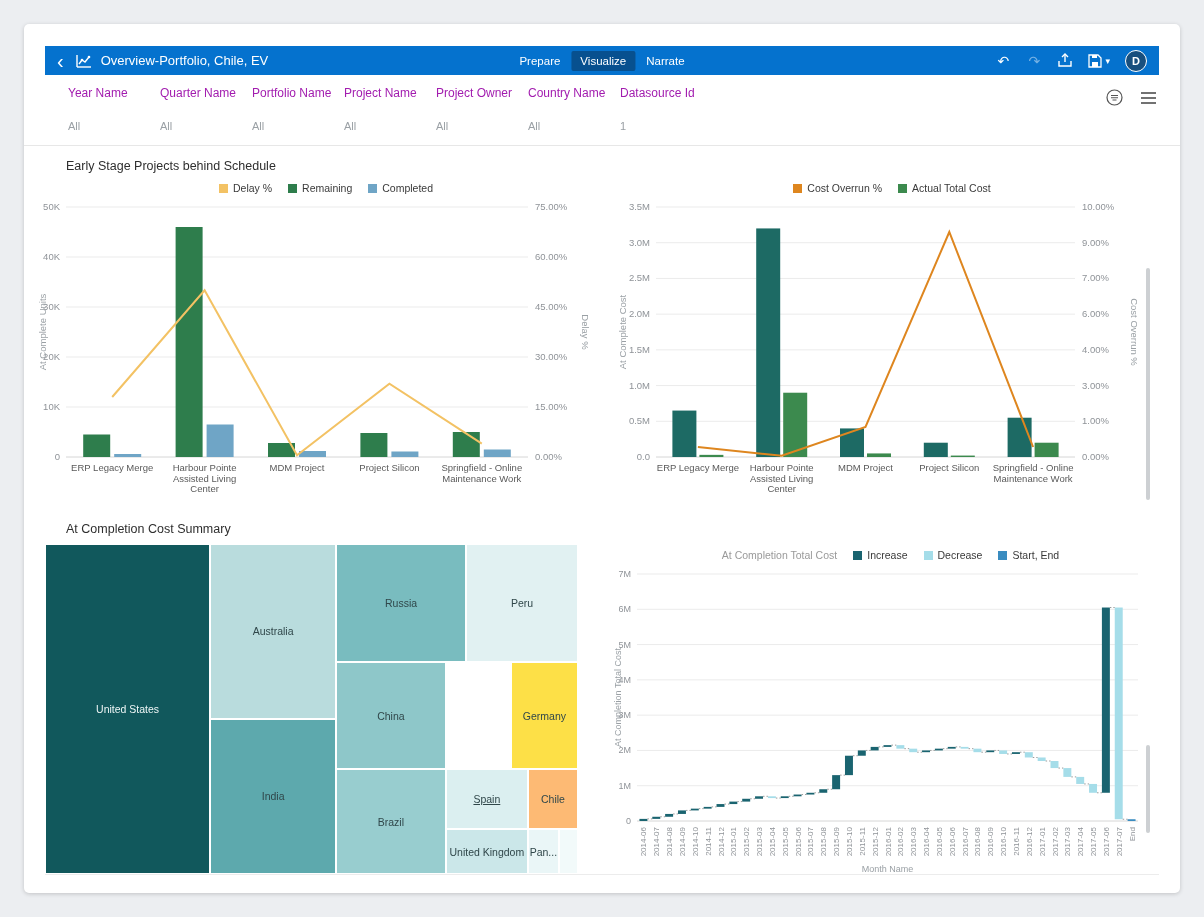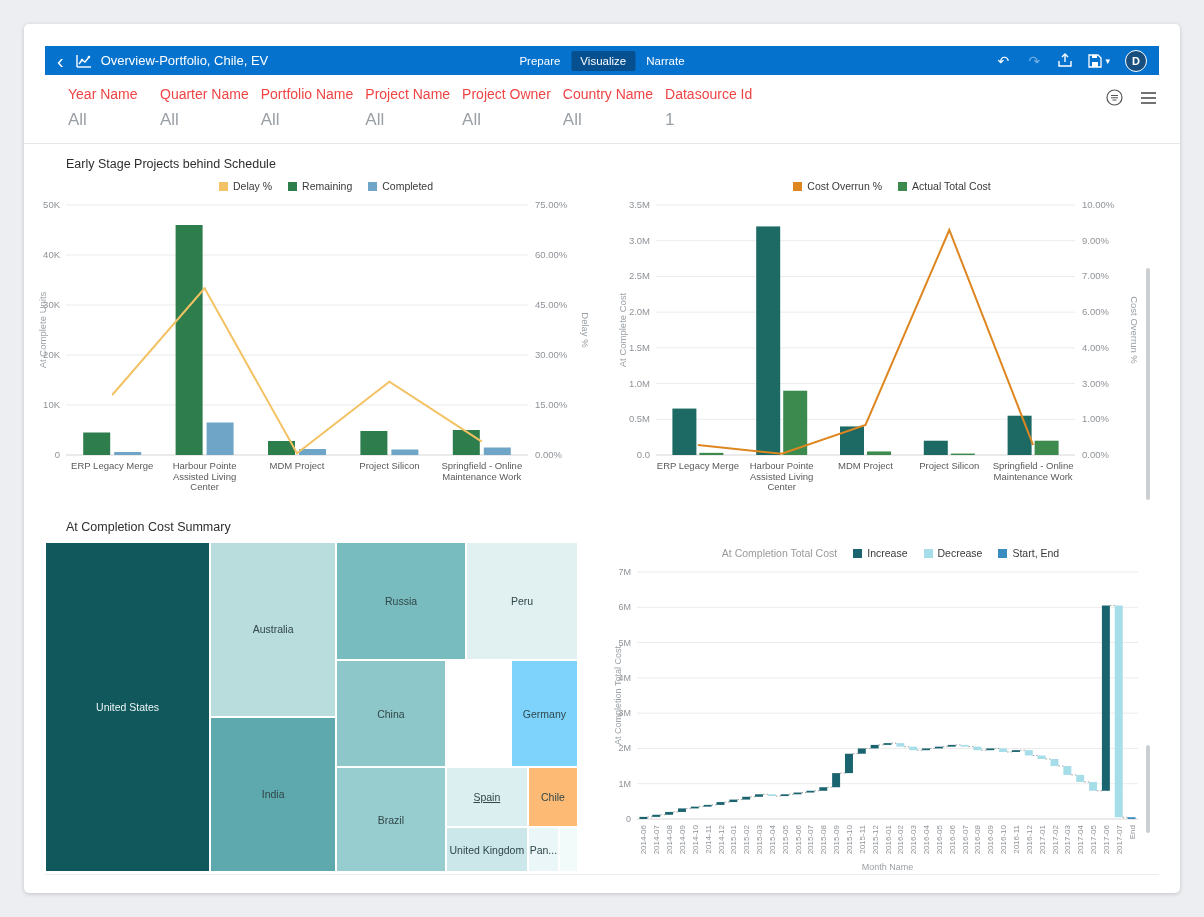--- a/index.html
+++ b/index.html
@@ -15,22 +15,22 @@
 .tab{font-size:11.5px;padding:4px 9px;border-radius:2px;cursor:pointer;white-space:nowrap}
 .tab.active{background:#07508f}
 .appbar-right{margin-left:auto;display:flex;align-items:center;gap:15px}
 .abicon{min-width:16px;height:18px;display:flex;align-items:center;justify-content:center;font-size:14px;cursor:pointer;line-height:1}
 .dim{opacity:.45}
 .savegrp{display:flex;align-items:center;gap:3px;cursor:pointer}
 .caret{font-size:9px}
 .avatar{width:22px;height:22px;border-radius:50%;background:#184f7e;border:1.5px solid #fff;display:flex;align-items:center;justify-content:center;font-size:11px;font-weight:bold;cursor:pointer}
 .filterbar{display:flex;align-items:flex-start;padding:11px 24px 13px 44px;border-bottom:1px solid #e7e7e7}
 .fitem{margin-right:12px;min-width:80px;cursor:pointer}
-.flabel{font-size:14px;color:#ef4444;white-space:nowrap}
-.fvalue{font-size:17px;color:#9aa0a5;margin-top:8px}
+.flabel{font-size:12px;color:#a21caf;white-space:nowrap}
+.fvalue{font-size:11px;color:#9aa0a5;margin-top:20px}
 .fbar-icons{margin-left:auto;display:flex;gap:18px;align-items:center;padding-top:3px}
 .fico{cursor:pointer;display:flex;align-items:center}
 .content{padding:0 12px}
 .section-title{font-size:12.5px;color:#2e2e2e;margin:13px 0 0 30px}
 .charts-row1{display:flex;margin-top:4px}
 .chart-block{display:flex;flex-direction:column}
 .legend{display:flex;align-items:center;justify-content:center;gap:16px;height:22px;font-size:10.5px;color:#3a3a3a}
 .legend .muted{color:#9a9a9a}
 .lg-item{display:flex;align-items:center;gap:5px;cursor:pointer}
 .sw{width:9px;height:9px;display:inline-block}
@@ -269,21 +269,21 @@
             </div>
             <div class="tm-tile" style="left: 54.6%; top: 0%; width: 24.4%; height: 35.8%; background: rgb(121, 188, 191);">
               <span class="tm-label" style="color: rgb(48, 71, 74);">Russia</span>
             </div>
             <div class="tm-tile" style="left: 79%; top: 0%; width: 21%; height: 35.8%; background: rgb(225, 241, 242);">
               <span class="tm-label" style="color: rgb(48, 71, 74);">Peru</span>
             </div>
             <div class="tm-tile" style="left: 54.6%; top: 35.8%; width: 20.6%; height: 32.4%; background: rgb(142, 199, 201);">
               <span class="tm-label" style="color: rgb(48, 71, 74);">China</span>
             </div>
-            <div class="tm-tile" style="left: 87.4%; top: 35.8%; width: 12.6%; height: 32.4%; background: #7dd3fc;">
+            <div class="tm-tile" style="left: 87.4%; top: 35.8%; width: 12.6%; height: 32.4%; background: #fde047;">
               <span class="tm-label" style="color: rgb(48, 71, 74);">Germany</span>
             </div>
             <div class="tm-tile" style="left: 54.6%; top: 68.2%; width: 20.6%; height: 31.8%; background: rgb(152, 205, 207);">
               <span class="tm-label" style="color: rgb(48, 71, 74);">Brazil</span>
             </div>
             <div class="tm-tile" style="left: 75.2%; top: 68.2%; width: 15.4%; height: 18.2%; background: rgb(219, 239, 240);">
               <span class="tm-label" style="color: rgb(48, 71, 74); text-decoration: underline;">Spain</span>
             </div>
             <div class="tm-tile" style="left: 90.6%; top: 68.2%; width: 9.4%; height: 18.2%; background: #fdba74;">
               <span class="tm-label" style="color: rgb(48, 71, 74);">Chile</span>

